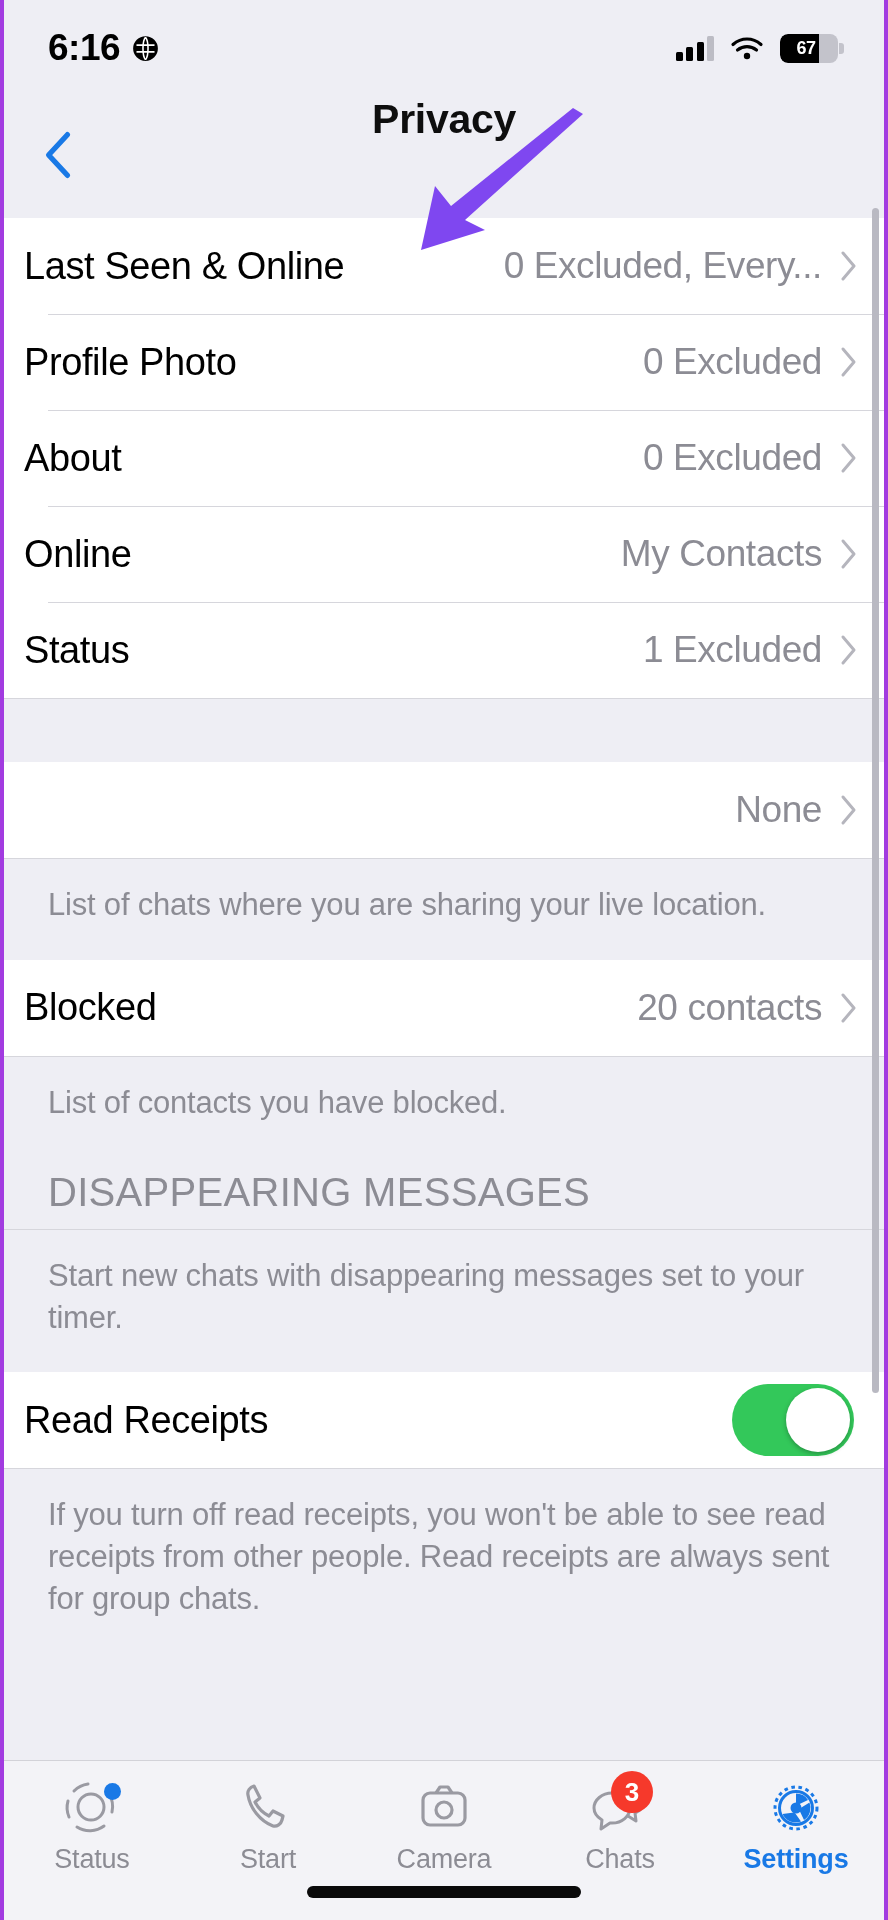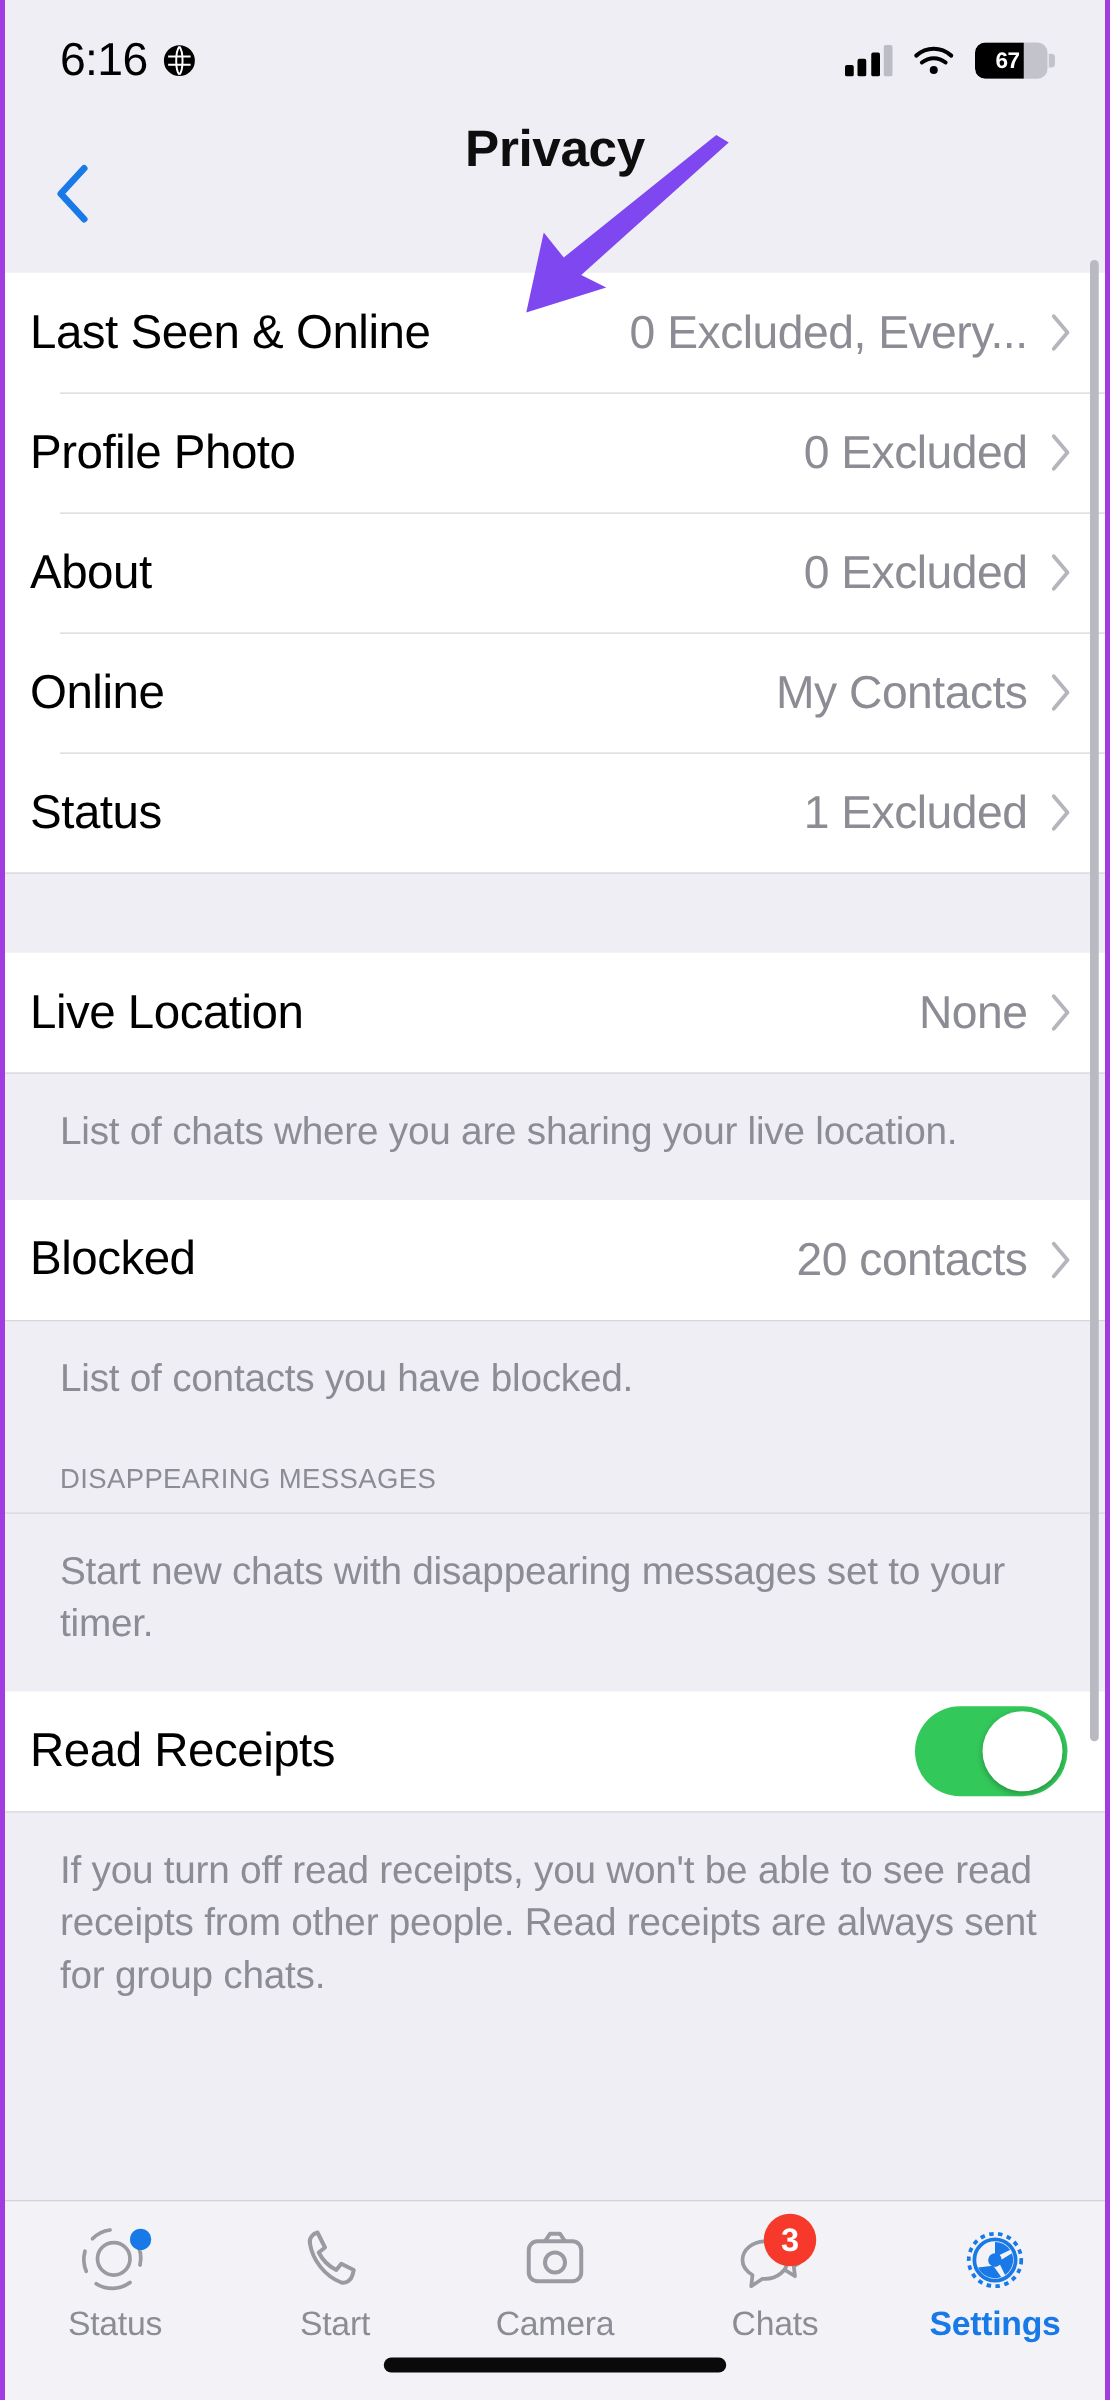--- a/index.html
+++ b/index.html
@@ -19,21 +19,21 @@
   }
 
   
   .statusbar {
     height: 96px;
     display: flex; align-items: center;
     justify-content: space-between;
     padding: 0 46px 0 44px;
   }
   .sb-left { display:flex; align-items:center; gap:12px; }
-  .sb-time { font-size: 37px; font-weight: 400; color:#000; letter-spacing:-0.5px; }
+  .sb-time { font-size: 37px; font-weight: 700; color:#000; letter-spacing:-0.5px; }
   .sb-globe { width:27px; height:27px; display:block; }
   .sb-right { display:flex; align-items:center; gap:16px; }
   .sig { display:flex; align-items:flex-end; gap:3.5px; height:26px; }
   .sig i { width:7px; background:#000; border-radius:1.5px; display:block; }
   .sig i:nth-child(1){height:9px;}
   .sig i:nth-child(2){height:14px;}
   .sig i:nth-child(3){height:19px;}
   .sig i:nth-child(4){height:25px; background:#bcbcc4;}
   .wifi { width:34px; height:26px; }
   .batt { position:relative; width:58px; height:29px; }
@@ -91,21 +91,21 @@
 
   .footnote {
     background:#eeeef4;
     padding: 26px 44px 34px 44px;
     font-size:31px; line-height:1.35;
     color:#8c8c94; letter-spacing:-0.2px;
   }
   .section-head {
     background:#eeeef4;
     padding: 12px 44px 14px 44px;
-    font-size:22px; color:#8c8c94;
+    font-size:40px; color:#8c8c94;
     letter-spacing:0.3px;
   }
   .spacer-block { background:#eeeef4; height:64px; }
   .hairline-top { position:relative; }
   .hairline-top::before {
     content:""; position:absolute; left:0; right:0; top:0;
     height:1px; background:#d6d6dc;
   }
 
   
@@ -278,21 +278,20 @@
             </svg>
         </span>
       </span>
     </div>
   </div>
 
   <div class="spacer-block hairline-top"></div>
 
   <div class="group hairline-top">
     <div class="row">
-      <span class="row-label">Live Location</span>
       <span class="row-right">
         <span class="row-value">None</span>
         <span class="chev">
           <svg viewBox="0 0 20 32" fill="none" stroke="#b5b5bd" stroke-width="3" stroke-linecap="round" stroke-linejoin="round">
               <polyline points="5,3 16,16 5,29"></polyline>
             </svg>
         </span>
       </span>
     </div>
   </div>

